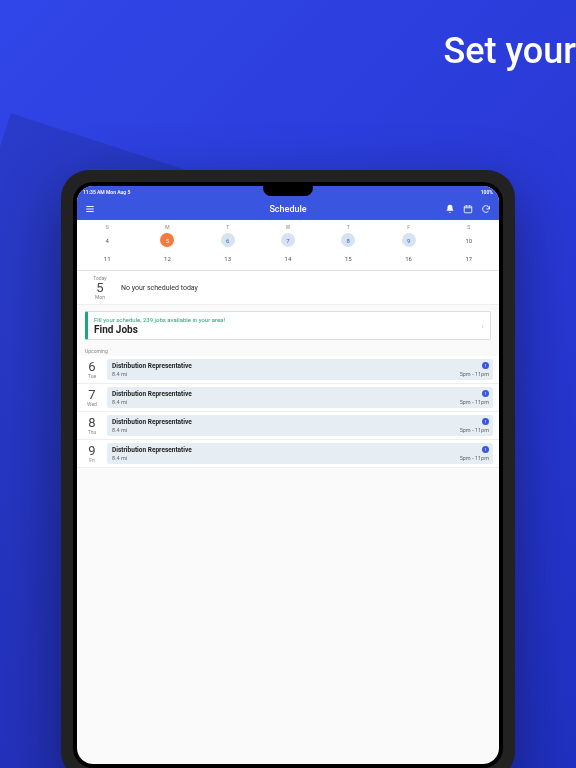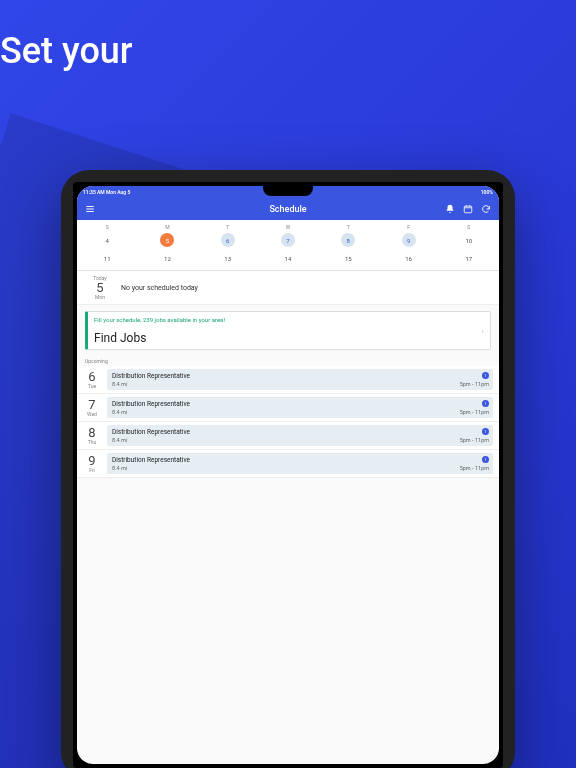--- a/index.html
+++ b/index.html
@@ -1,20 +1,20 @@
 <!DOCTYPE html>
 <html><head>
 <meta charset="utf-8">
 <style>
 *{margin:0;padding:0;box-sizing:border-box;font-family:-apple-system,BlinkMacSystemFont,"Segoe UI",Roboto,Helvetica,Arial,sans-serif}
 body{width:576px;height:768px;background:linear-gradient(135deg,#3146e8 0%,#2838d4 60%,#2030c0 100%);overflow:hidden;position:relative}
 .diag{position:absolute;left:-120px;top:140px;width:300px;height:800px;background:rgba(0,0,0,.12);transform:rotate(18deg);pointer-events:none}
-.hero{color:#fff;text-align:left;font-size:36px;font-weight:500;line-height:1.2;padding:30px 0 28px}
+.hero{color:#fff;text-align:right;font-size:36px;font-weight:500;line-height:1.2;padding:30px 0 28px}
 .tablet{position:absolute;left:50%;top:170px;transform:translateX(-50%);width:454px;height:610px;background:#222;border-radius:28px;padding:12px;box-shadow:0 20px 60px rgba(0,0,0,.4)}
-.bezel{width:100%;height:100%;background:#000;border-radius:4px;padding:4px;position:relative}
+.bezel{width:100%;height:100%;background:#000;border-radius:20px;padding:4px;position:relative}
 .notch{position:absolute;top:4px;left:50%;transform:translateX(-50%);width:50px;height:10px;background:#000;border-radius:0 0 8px 8px;z-index:5}
 .screen{width:100%;height:100%;background:#fafafa;border-radius:16px;overflow:hidden;font-size:7px;color:#222}
 .statusbar{height:12px;background:#3a56e0;color:#fff;display:flex;justify-content:space-between;align-items:center;padding:0 6px;font-size:5px;font-weight:600}
 .topbar{height:22px;background:#3a56e0;color:#fff;display:flex;align-items:center;justify-content:space-between;padding:0 8px}
 .topbar .title{font-size:9px;font-weight:500}
 .topbar .left,.topbar .right{display:flex;gap:8px;align-items:center;min-width:50px}
 .topbar .right{justify-content:flex-end}
 .icon{width:10px;height:10px;display:inline-block}
 .icon svg{width:100%;height:100%;display:block}
 .calstrip{background:#fff;border-bottom:1px solid #e0e0e0;padding:4px 0 2px}
@@ -26,27 +26,27 @@
 .dcirc.sel{background:#f47b3e;color:#fff}
 .dcirc.av{background:#d6e4ef;color:#3a56e0}
 .today-row{display:flex;align-items:center;padding:4px 8px;background:#fff;border-bottom:1px solid #eee}
 .datecol{width:30px;text-align:center;color:#444}
 .datecol .lbl{font-size:5px;color:#888}
 .datecol .num{font-size:13px;font-weight:400;line-height:1}
 .datecol .dw{font-size:5px;color:#888}
 .today-row .msg{font-size:7px;color:#333;padding-left:6px}
 .promo{margin:6px 8px;border:1px solid #ddd;border-left:3px solid #1aa876;background:#fff;border-radius:2px;padding:4px 6px;position:relative}
 .promo .t1{color:#1aa876;font-size:6px}
-.promo .t2{color:#222;font-size:12px;font-weight:400;margin-top:8px}
+.promo .t2{color:#222;font-size:10px;font-weight:700;margin-top:1px}
 .promo .arr{position:absolute;right:6px;top:50%;transform:translateY(-50%);color:#bbb;font-size:8px}
 .sect{font-size:5px;color:#888;padding:2px 8px}
 .jobrow{display:flex;align-items:stretch;border-bottom:1px solid #eee;background:#fff}
 .jobrow .datecol{display:flex;flex-direction:column;justify-content:center;padding:2px 0}
 .jobcard{flex:1;margin:3px 6px 3px 0;background:#e6eef4;border-radius:2px;padding:3px 5px;position:relative}
-.jobcard .jt{font-size:6.5px;font-weight:400;color:#222}
+.jobcard .jt{font-size:6.5px;font-weight:700;color:#222}
 .jobcard .jd{font-size:5.5px;color:#666;margin-top:1px}
 .jobcard .badge{position:absolute;right:4px;top:3px;width:7px;height:7px;border-radius:50%;background:#3a56e0;color:#fff;font-size:4px;display:flex;align-items:center;justify-content:center}
 .jobcard .time{position:absolute;right:4px;bottom:3px;font-size:5.5px;color:#666}
 </style>
 </head>
 <body>
 <div class="diag"></div>
 
 <div class="hero">
   <span>Set your</span><br>

